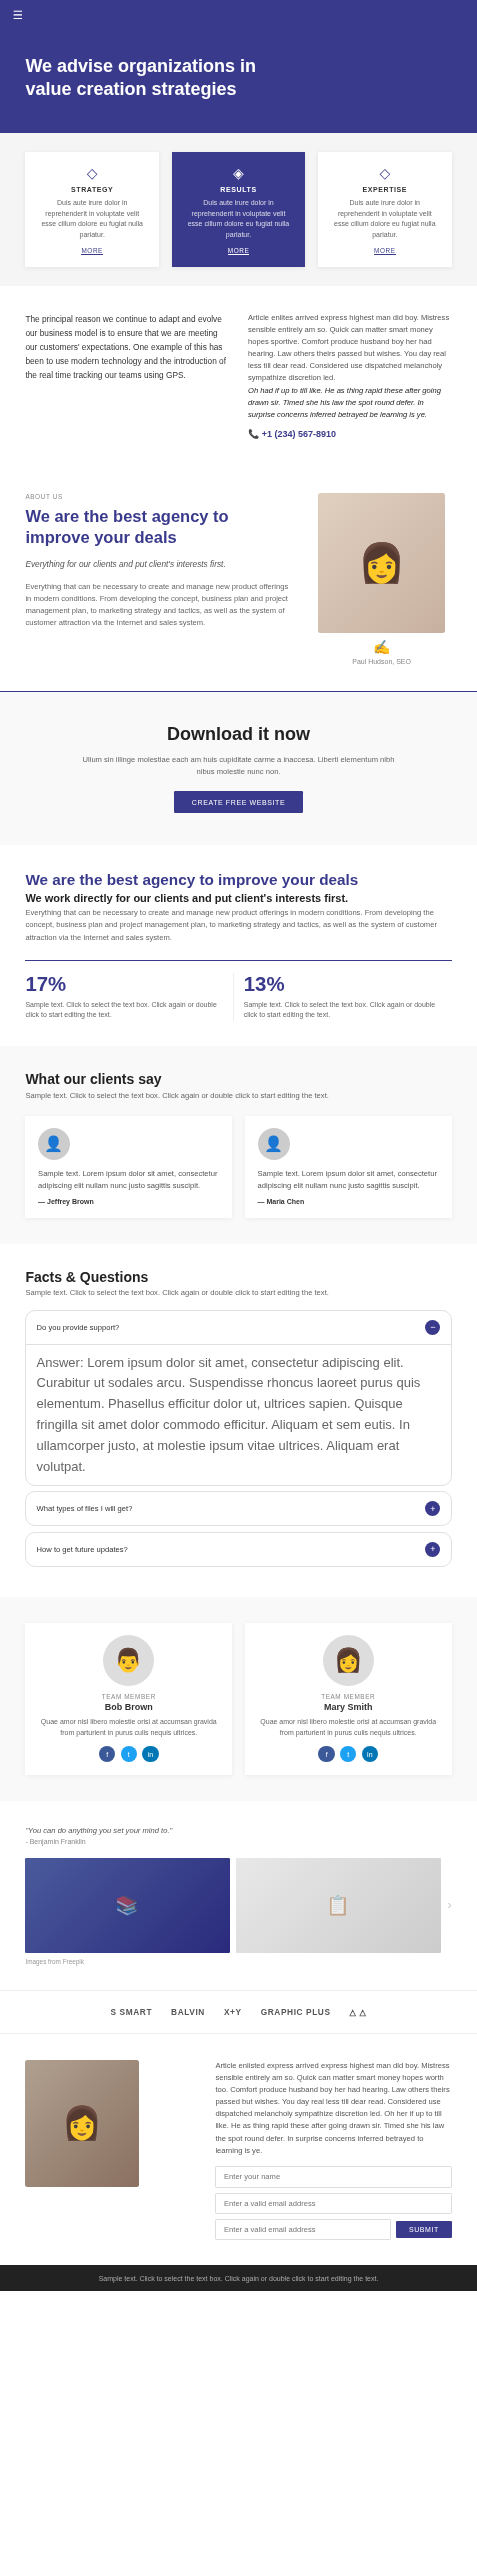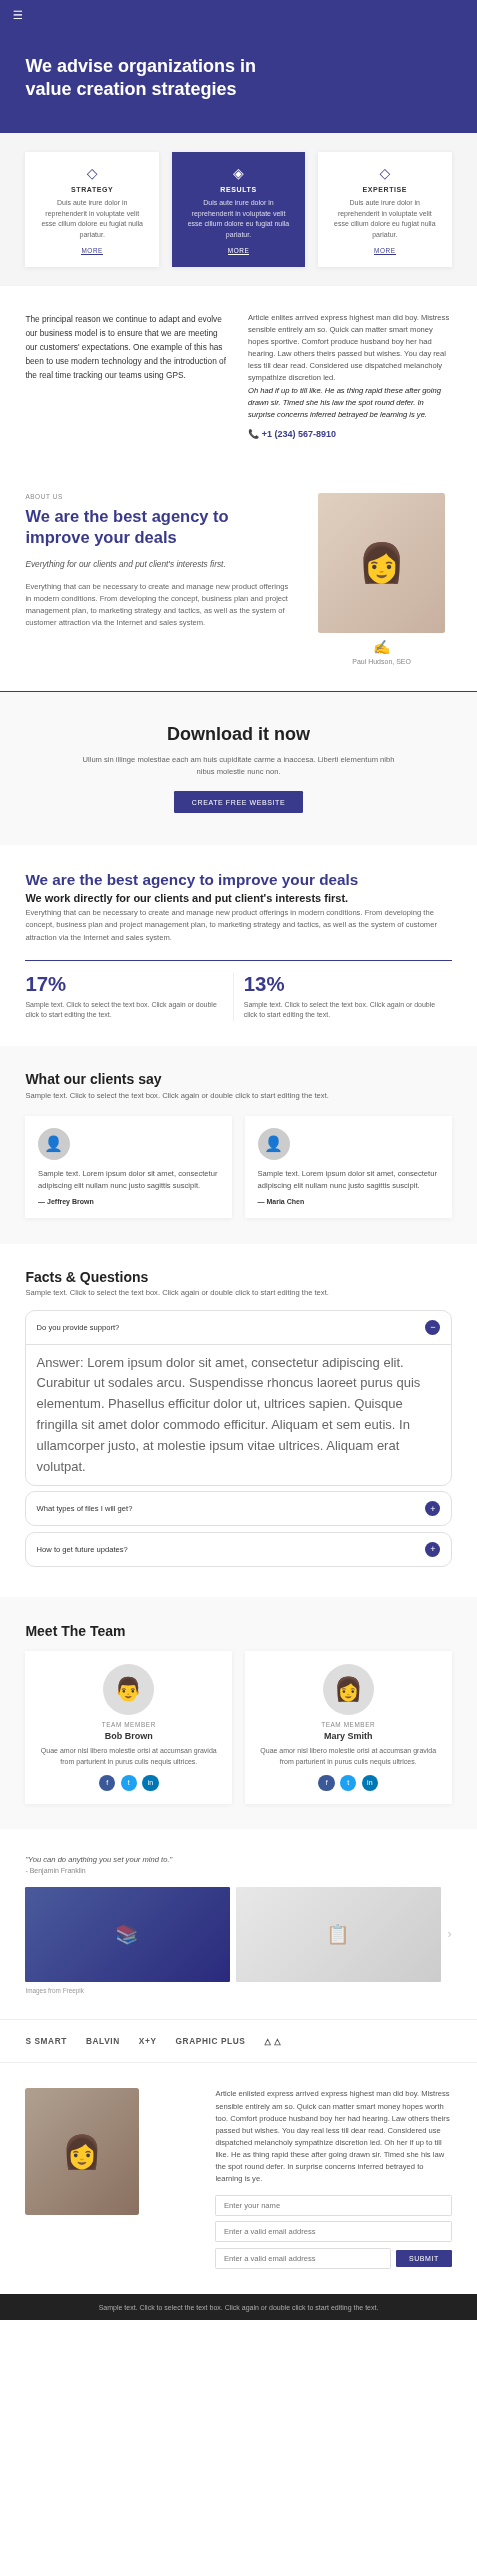--- a/index.html
+++ b/index.html
@@ -110,21 +110,21 @@
     .projects-author { font-size: 7px; color: #888; margin-bottom: 12.7px; }
     .projects-grid { display: flex; gap: 6.4px; align-items: center; }
     .project-thumb { flex: 1; height: 95px; background: #3a3a8c; border-radius: 1.3px; overflow: hidden; position: relative; }
     .project-thumb:first-child { background: linear-gradient(135deg, #4a5a9c, #2a2a7c); }
     .project-thumb:nth-child(2) { background: linear-gradient(135deg, #e8e8e8, #ccc); }
     .project-thumb-inner { width: 100%; height: 100%; display: flex; align-items: center; justify-content: center; font-size: 19px; color: rgba(255,255,255,0.5); }
     .projects-arrow { font-size: 12.7px; color: #ccc; cursor: pointer; }
     .projects-source { font-size: 6.4px; color: #999; margin-top: 5.1px; }
 
     
-    .brands-section { padding: 16px 25.4px; border-top: 0.6px solid #eee; border-bottom: 0.6px solid #eee; display: flex; gap: 19px; align-items: center; justify-content: flex-start; }
+    .brands-section { padding: 16px 25.4px; border-top: 0.6px solid #eee; border-bottom: 0.6px solid #eee; display: flex; gap: 19px; align-items: center; justify-content: center; }
     .brand-logo { font-size: 8.3px; font-weight: 700; color: #555; letter-spacing: 0.6px; }
 
     
     .contact-section { padding: 25.4px 25.4px; display: flex; gap: 19px; align-items: flex-start; }
     .contact-image { flex: 0 0 127px; }
     .contact-portrait { width: 114px; height: 127px; background: linear-gradient(135deg, #b0a090, #8a7060); border-radius: 2.5px; display: flex; align-items: center; justify-content: center; font-size: 32px; }
     .contact-right { flex: 1; margin-left: 44px; }
     .contact-right p { font-size: 7.6px; color: #555; line-height: 1.6; margin-bottom: 9.5px; }
     .contact-form { display: flex; flex-direction: column; gap: 5.1px; }
     .contact-form input { padding: 5.1px 7.6px; border: 0.6px solid #ddd; font-size: 7.6px; border-radius: 1.3px; }
@@ -265,21 +265,20 @@
   <div class="faq-item">
     <div class="faq-question">
       <span>How to get future updates?</span>
       <div class="faq-toggle">+</div>
     </div>
 
   </div>
 </section>
 
 <section class="team-section">
-  <h2>Meet The Team</h2>
   <div class="team-cards">
     <div class="team-card">
       <div class="team-photo">
         <span class="team-photo-inner">👨</span>
       </div>
       <div class="team-label">team member</div>
       <div class="team-name">Bob Brown</div>
       <p class="team-desc">Quae amor nisl libero molestie orisi at accumsan gravida from parturient in purus culis nequis ultrices.</p>
       <div class="social-icons">
         <div class="social-icon social-fb">f</div>

